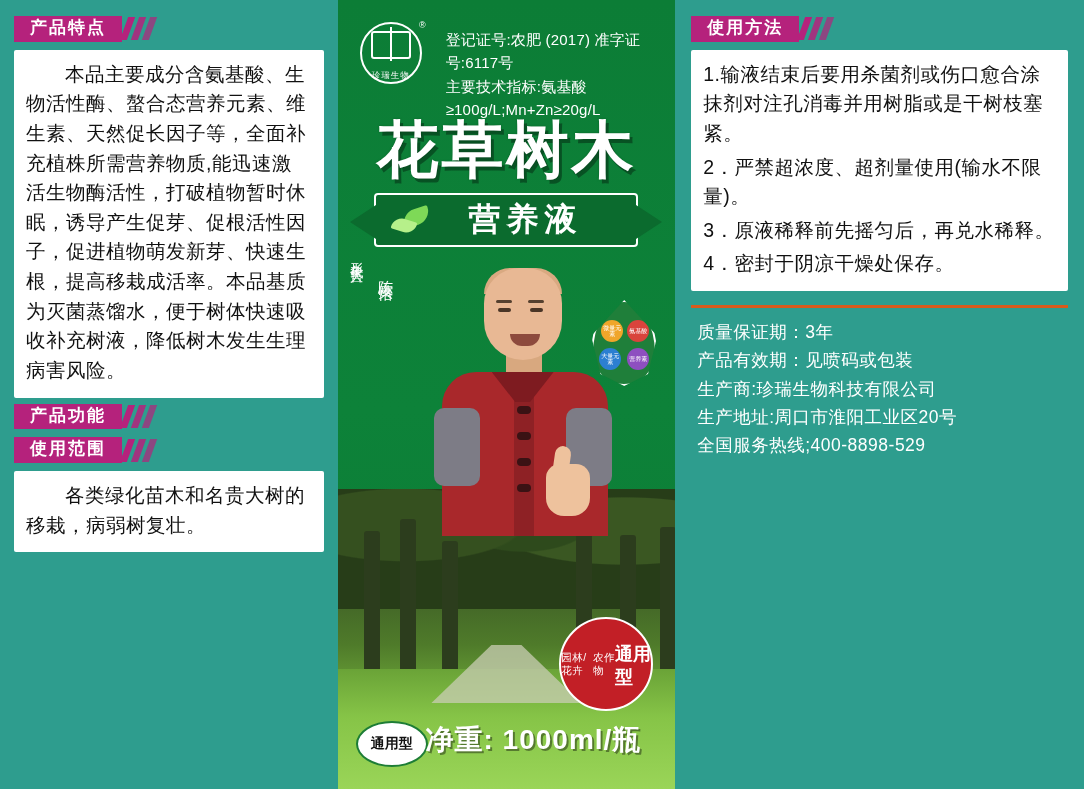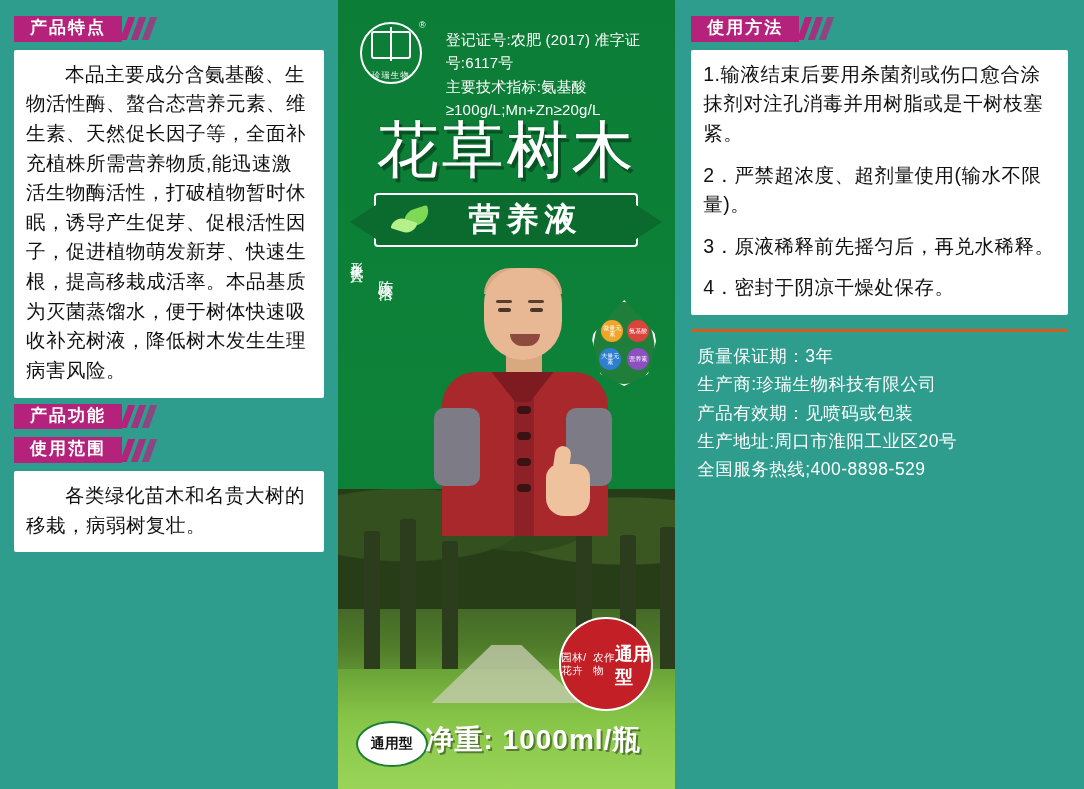--- a/index.html
+++ b/index.html
@@ -60,21 +60,21 @@
   .block {
     background: #ffffff;
     color: #111111;
     border-radius: 2px;
     padding: 10px 12px 12px 12px;
     font-size: 19.5px;
     line-height: 1.52;
     letter-spacing: .5px;
   }
   .block p { margin-bottom: 0; }
-  .block p + p { margin-top: 12px; }
+  .block p + p { margin-top: 4px; }
   .indent { text-indent: 2em; }
 
   
   .panel-center {
     width: 362px;
     position: relative;
     background: #0f8a3d;
     overflow: hidden;
   }
   .center-top {
@@ -128,21 +128,21 @@
     color: #ffffff;
     font-size: 9px;
   }
 
   .main-title {
     position: absolute;
     top: 108px; left: 0; right: 0;
     text-align: center;
     color: #ffffff;
     font-size: 62px;
-    font-weight: normal;
+    font-weight: bold;
     letter-spacing: 3px;
     font-family: "DejaVu Sans", "Liberation Sans", sans-serif;
     text-shadow: 3px 4px 0 rgba(0,0,0,.35), 0 0 2px #0a5f28;
   }
   .sub-ribbon {
     position: absolute;
     top: 193px; left: 50%;
     transform: translateX(-50%);
     width: 264px; height: 54px;
     background: #0b6b2e;
@@ -560,19 +560,19 @@
       <p>1.输液结束后要用杀菌剂或伤口愈合涂抹剂对注孔消毒并用树脂或是干树枝塞紧。</p>
       <p>2．严禁超浓度、超剂量使用(输水不限量)。</p>
       <p>3．原液稀释前先摇匀后，再兑水稀释。</p>
       <p>4．密封于阴凉干燥处保存。</p>
     </div>
 
     <div class="divider-orange"></div>
 
     <div class="info-list">
       <div>质量保证期：3年</div>
+      <div>产品有效期：见喷码或包装</div>
       <div>生产商:珍瑞生物科技有限公司</div>
-      <div>产品有效期：见喷码或包装</div>
       <div>生产地址:周口市淮阳工业区20号</div>
       <div>全国服务热线;400-8898-529</div>
     </div>
   </div>
 </div>
 
 </body></html>

